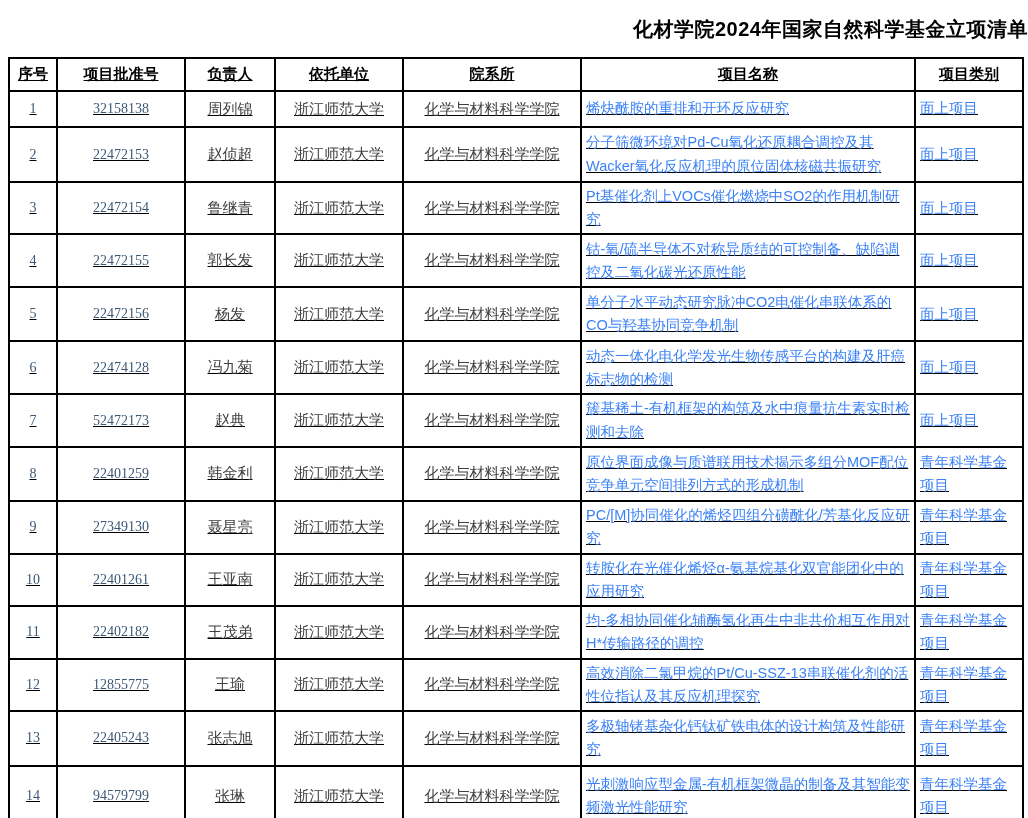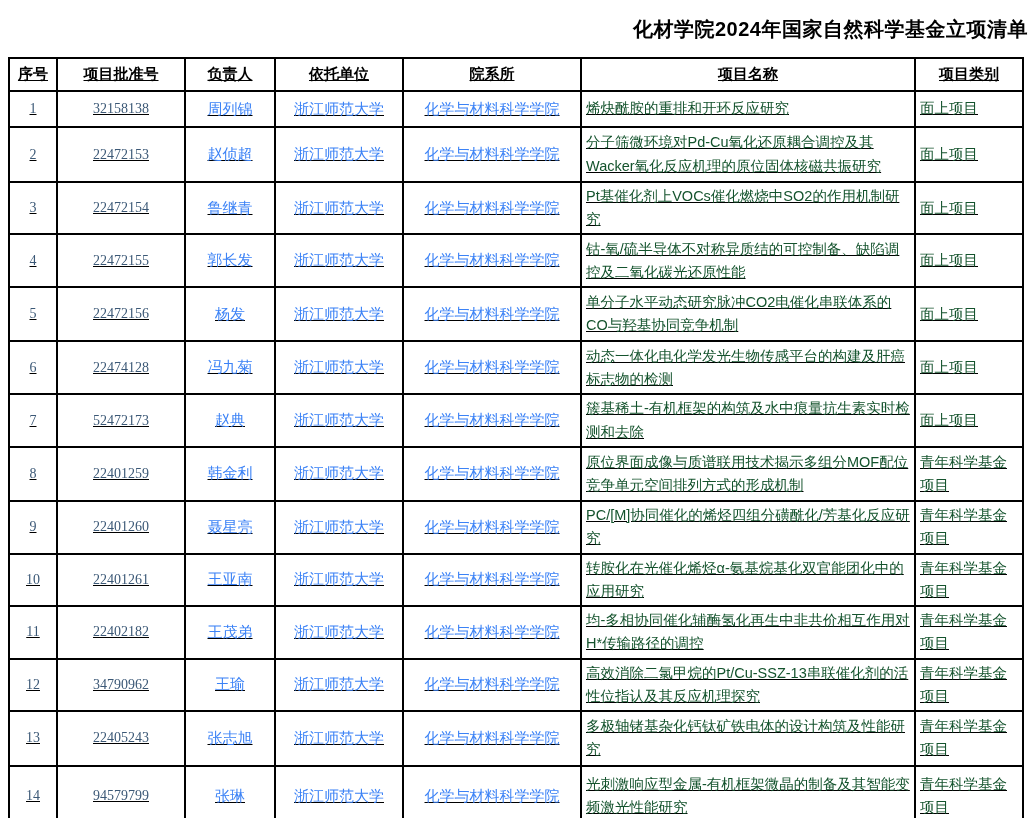--- a/index.html
+++ b/index.html
@@ -49,28 +49,28 @@
   td.c-serial, td.c-grant {
     font-family: "Liberation Serif", "DejaVu Serif", serif;
     font-size: 14px;
     color: #3b5876;
     text-align: center;
     padding: 2px 3px;
   }
   td.c-pi, td.c-inst, td.c-dept {
     font-family: "Liberation Serif", "DejaVu Serif", serif;
     font-size: 15px;
-    color: #3b82f6;
+    color: #404040;
     text-align: center;
     padding: 2px 3px;
   }
   td.c-proj, td.c-cat {
     font-family: "Liberation Sans", "DejaVu Sans", sans-serif;
     font-size: 14.5px;
-    color: #14532d;
+    color: #3b82f6;
     text-align: left;
     line-height: 1.6;
     padding: 2px 2px 2px 4px;
   }
 </style>
 </head>
 <body>
 
 <div class="page">
 
@@ -165,21 +165,21 @@
           <td class="c-serial">8</td>
           <td class="c-grant">22401259</td>
           <td class="c-pi">韩金利</td>
           <td class="c-inst">浙江师范大学</td>
           <td class="c-dept">化学与材料科学学院</td>
           <td class="c-proj">原位界面成像与质谱联用技术揭示多组分MOF配位竞争单元空间排列方式的形成机制</td>
           <td class="c-cat">青年科学基金项目</td>
         </tr>
         <tr style="height: 53px;">
           <td class="c-serial">9</td>
-          <td class="c-grant">22401260</td>
+          <td class="c-grant">27349130</td>
           <td class="c-pi">聂星亮</td>
           <td class="c-inst">浙江师范大学</td>
           <td class="c-dept">化学与材料科学学院</td>
           <td class="c-proj">PC/[M]协同催化的烯烃四组分磺酰化/芳基化反应研究</td>
           <td class="c-cat">青年科学基金项目</td>
         </tr>
         <tr style="height: 37px;">
           <td class="c-serial">10</td>
           <td class="c-grant">22401261</td>
           <td class="c-pi">王亚南</td>
@@ -192,21 +192,21 @@
           <td class="c-serial">11</td>
           <td class="c-grant">22402182</td>
           <td class="c-pi">王茂弟</td>
           <td class="c-inst">浙江师范大学</td>
           <td class="c-dept">化学与材料科学学院</td>
           <td class="c-proj">均-多相协同催化辅酶氢化再生中非共价相互作用对H*传输路径的调控</td>
           <td class="c-cat">青年科学基金项目</td>
         </tr>
         <tr style="height: 50px;">
           <td class="c-serial">12</td>
-          <td class="c-grant">34790962</td>
+          <td class="c-grant">12855775</td>
           <td class="c-pi">王瑜</td>
           <td class="c-inst">浙江师范大学</td>
           <td class="c-dept">化学与材料科学学院</td>
           <td class="c-proj">高效消除二氯甲烷的Pt/Cu-SSZ-13串联催化剂的活性位指认及其反应机理探究</td>
           <td class="c-cat">青年科学基金项目</td>
         </tr>
         <tr style="height: 55px; padding-left: 24px;">
           <td class="c-serial">13</td>
           <td class="c-grant">22405243</td>
           <td class="c-pi">张志旭</td>

